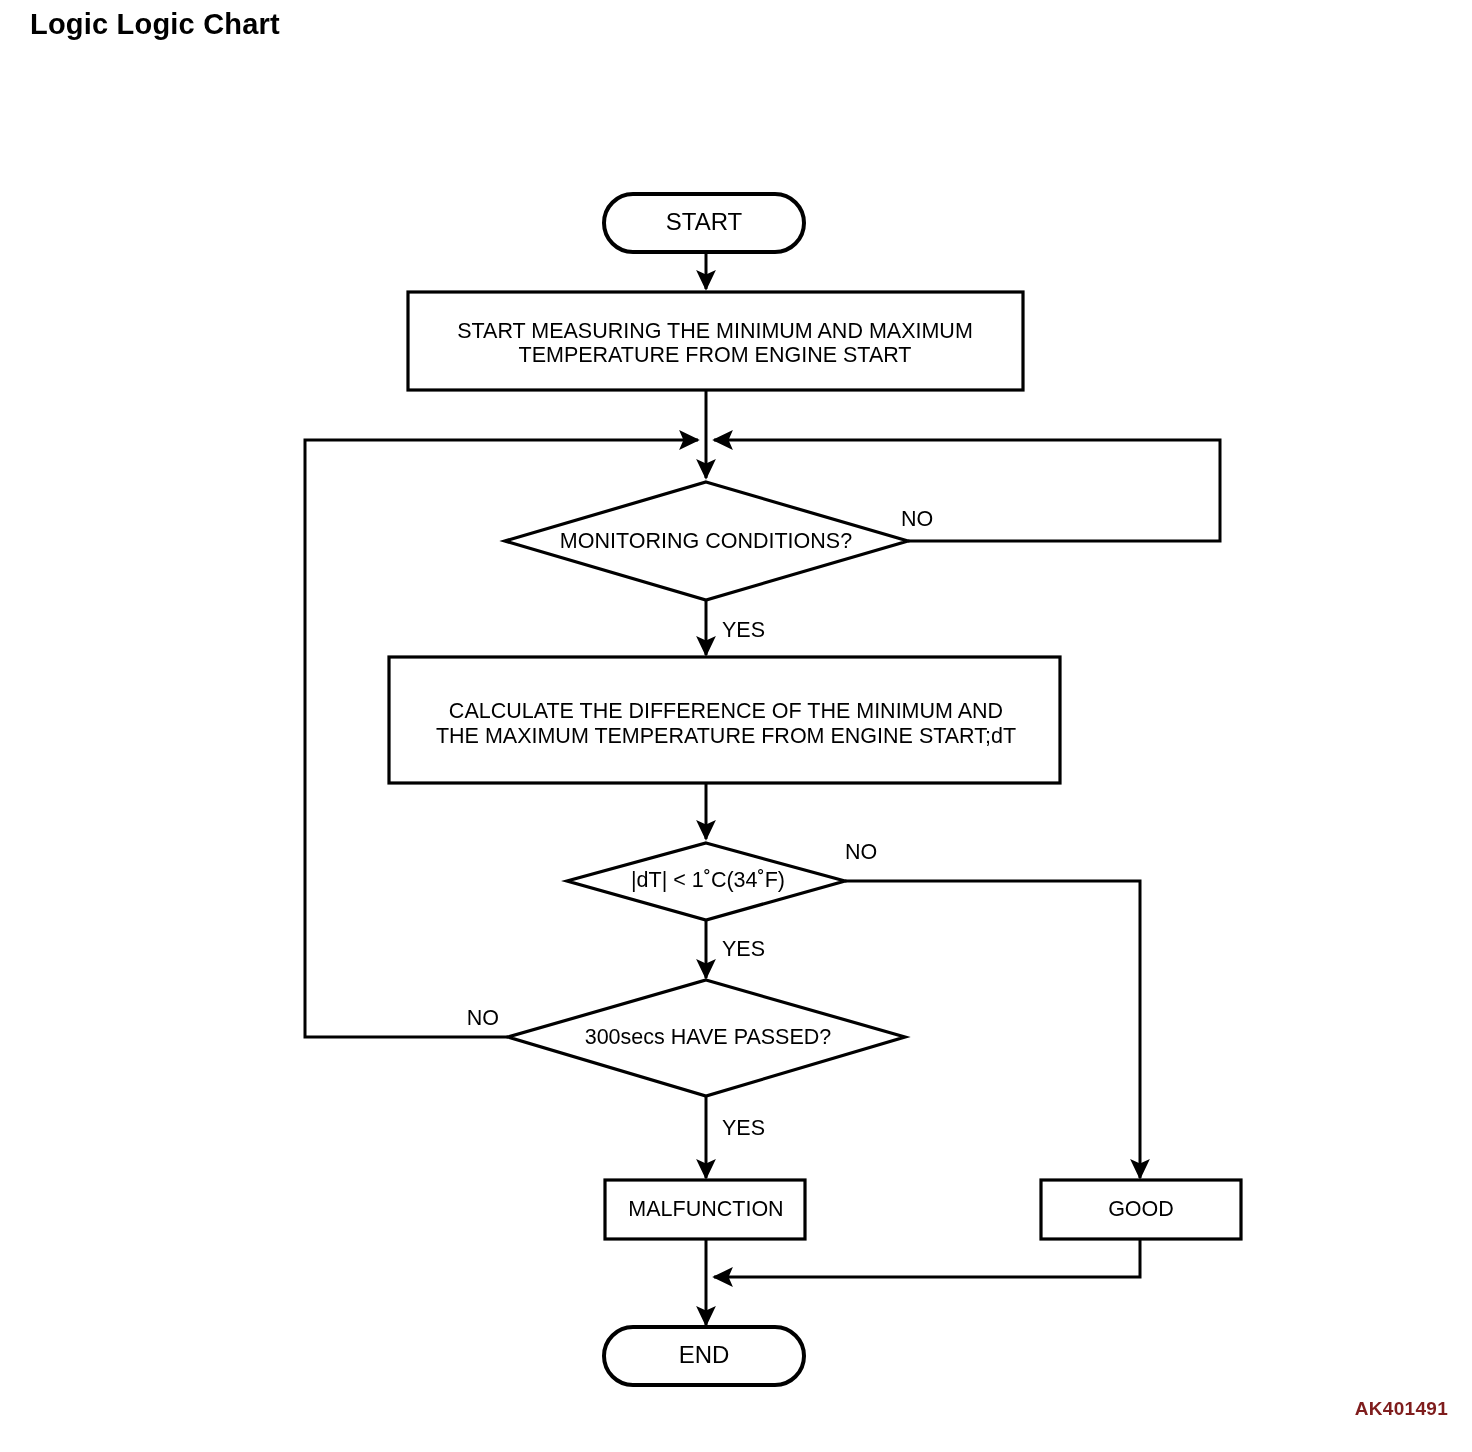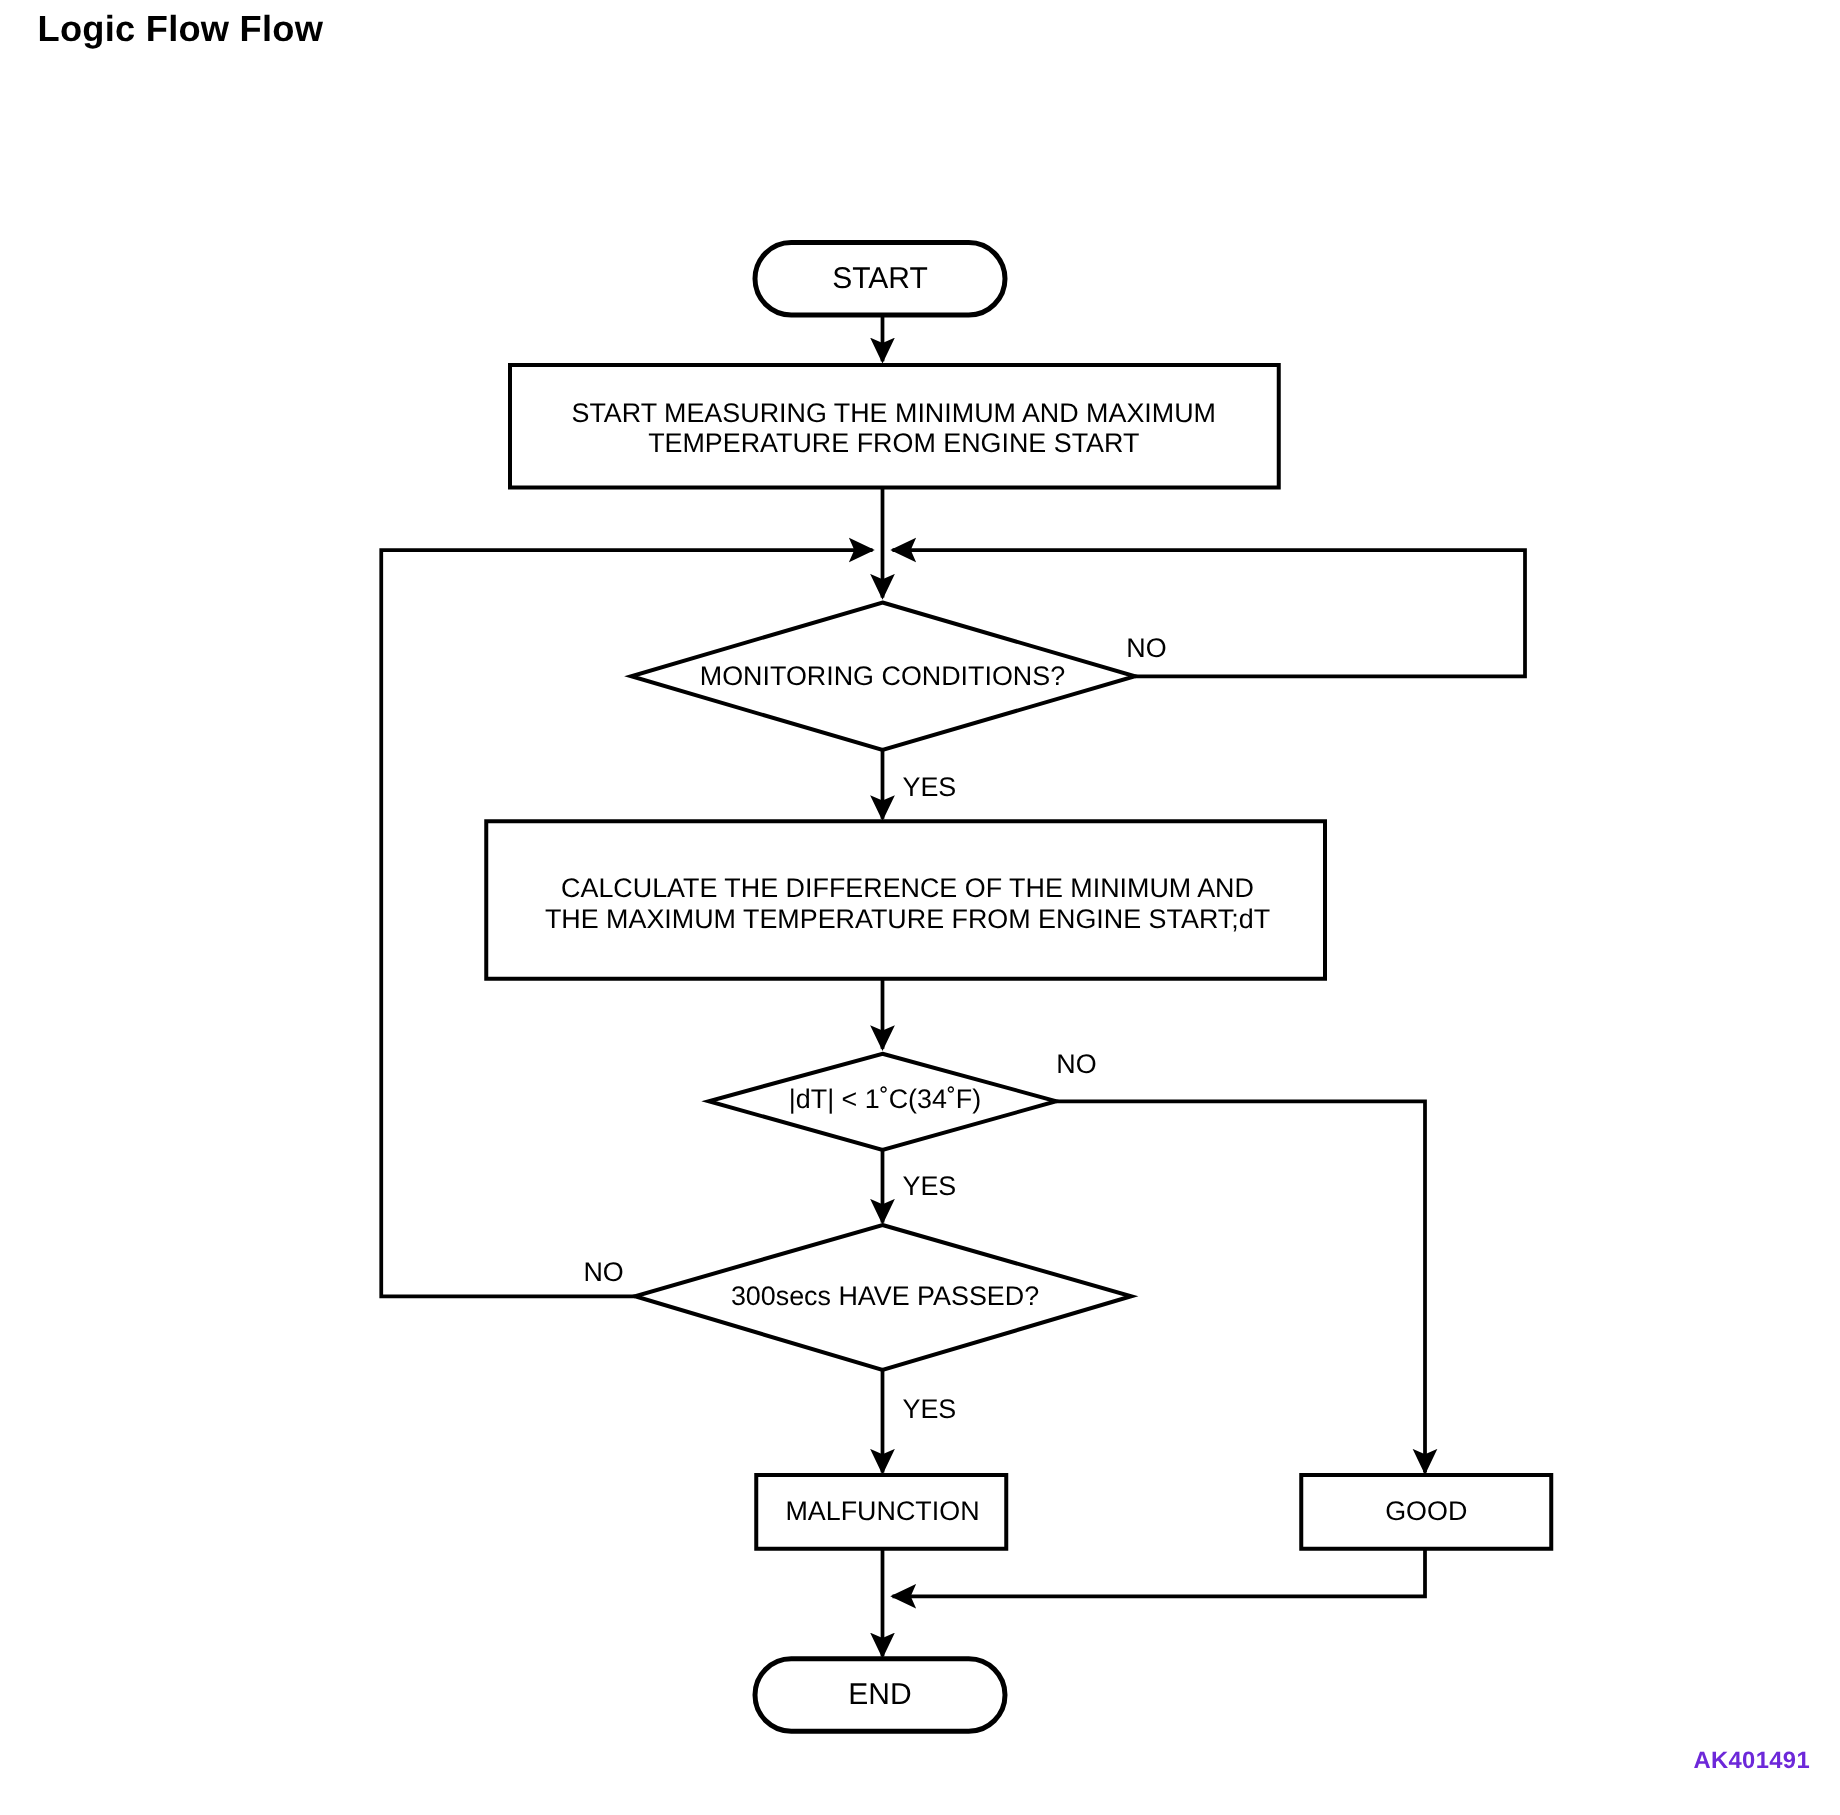--- a/index.html
+++ b/index.html
@@ -24,21 +24,21 @@
     letter-spacing: 0.2px;
     color: #000000;
   }
   #figure-code {
     position: absolute;
     right: 24px;
     top: 1398px;
     font-size: 19px;
     font-weight: bold;
     letter-spacing: 0.3px;
-    color: #6d28d9;
+    color: #7f1d1d;
   }
   #flow-svg {
     position: absolute;
     left: 0;
     top: 0;
     width: 1472px;
     height: 1452px;
   }
   .node-shape {
     fill: #ffffff;
@@ -66,21 +66,21 @@
   .edge-label {
     font-family: "Liberation Sans", sans-serif;
     font-size: 21.5px;
     fill: #000000;
     dominant-baseline: middle;
   }
 </style>
 </head>
 <body>
 
-<div id="page-title">Logic Flow Flow</div>
+<div id="page-title">Logic Logic Chart</div>
 
 <svg id="flow-svg" viewBox="0 0 1472 1452" xmlns="http://www.w3.org/2000/svg">
 
   <defs>
     <marker id="arrow" viewBox="0 0 12 12" refX="10.5" refY="6" markerWidth="7.2" markerHeight="7.2" orient="auto-start-reverse" markerUnits="strokeWidth">
       <path d="M 0 0.5 L 11.5 6 L 0 11.5 L 2.4 6 Z" fill="#000000"></path>
     </marker>
   </defs>
 
   <path class="edge" d="M 706 252 L 706 289" marker-end="url(#arrow)"></path>

